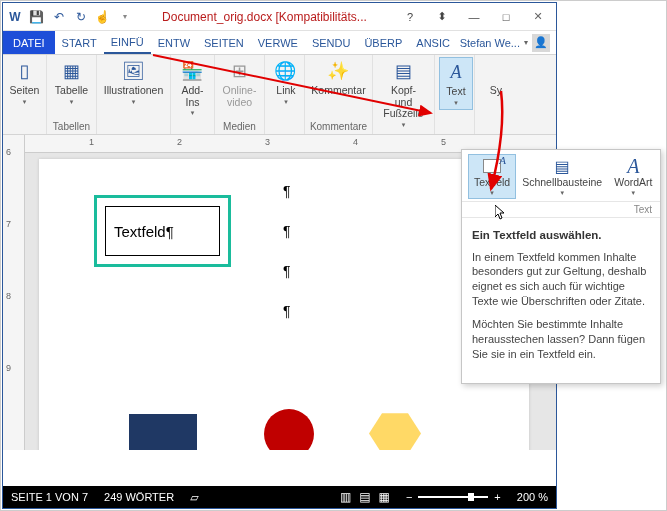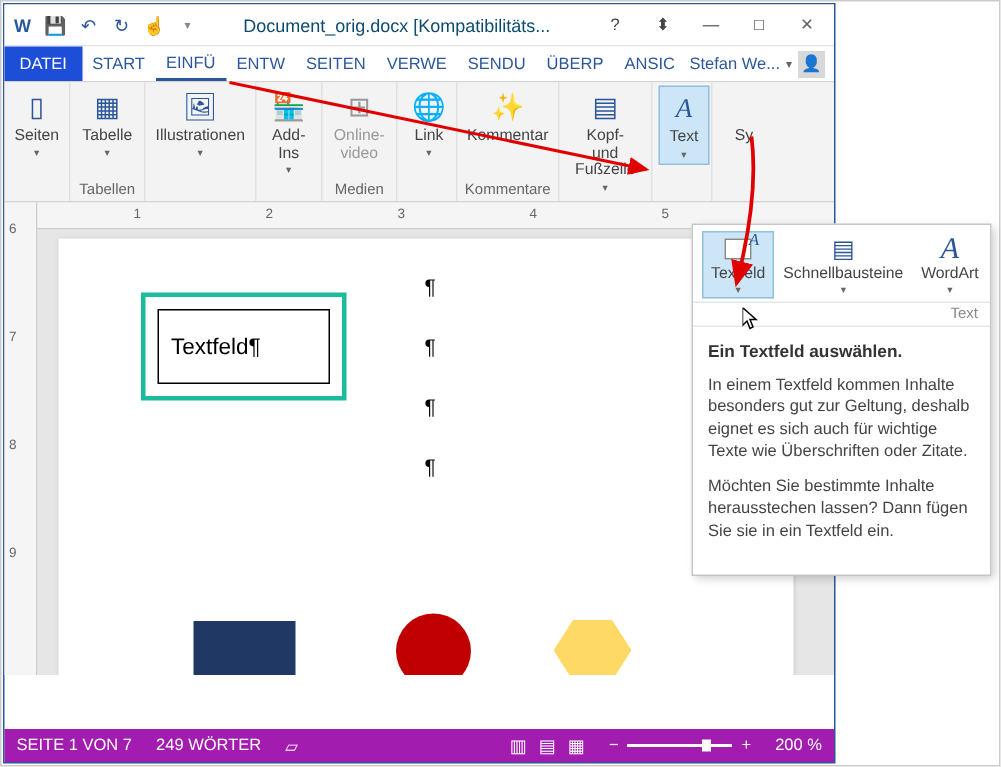--- a/index.html
+++ b/index.html
@@ -3,21 +3,21 @@
 <meta charset="utf-8">
 <style>
   * { box-sizing: border-box; margin: 0; padding: 0; }
   body { font-family: "Segoe UI", Tahoma, sans-serif; font-size: 11px; color: #444; background: #f0f0f0; width: 667px; height: 511px; overflow: hidden; position: relative; }
   .outer-border { width: 667px; height: 511px; border: 1px solid #ccc; background: #fff; position: relative; }
   .word-window { position: absolute; left: 1px; top: 1px; width: 555px; height: 507px; background: #fff; border: 1px solid #2b579a; display: flex; flex-direction: column; }
   
   .titlebar { height: 28px; background: #fff; display: flex; align-items: center; padding: 0 4px; border-bottom: 1px solid #e1e1e1; }
   .qat { display: flex; gap: 6px; align-items: center; }
   .qat-ico { width: 16px; height: 16px; display: inline-flex; align-items: center; justify-content: center; font-size: 12px; color: #2b579a; }
-  .titlebar-title { flex: 1; text-align: center; font-size: 12px; color: #0c4a6e; white-space: nowrap; overflow: hidden; }
+  .titlebar-title { flex: 1; text-align: center; font-size: 12px; color: #b91c1c; white-space: nowrap; overflow: hidden; }
   .win-controls { display: flex; gap: 4px; }
   .win-btn { width: 28px; height: 20px; display: inline-flex; align-items: center; justify-content: center; color: #444; font-size: 11px; }
   .win-close { color: #666; }
   
   .tabs { height: 24px; display: flex; align-items: stretch; background: #fff; border-bottom: 1px solid #d4d4d4; }
   .tab { padding: 0 7px; display: flex; align-items: center; font-size: 11px; color: #2b579a; cursor: pointer; }
   .tab.file { background: #1d4ed8; color: #fff; font-weight: normal; padding: 0 10px; }
   .tab.active { color: #2b579a; border-bottom: 2px solid #2b579a; }
   .tabs-spacer { flex: 1; }
   .user-area { display: flex; align-items: center; gap: 4px; padding-right: 6px; color: #2b579a; font-size: 11px; }
@@ -42,21 +42,21 @@
   .hruler span { position: absolute; top: 2px; }
   .page-container { flex: 1; position: relative; background: #e6e6e6; }
   .page { position: absolute; left: 14px; top: 6px; width: 490px; height: 330px; background: #fff; box-shadow: 0 0 3px rgba(0,0,0,0.15); }
   .para-mark { font-family: Arial; font-size: 14px; color: #000; position: absolute; }
   .textbox-sel { position: absolute; left: 55px; top: 36px; width: 137px; height: 72px; border: 3px solid #1abc9c; background: #fff; }
   .textbox-inner { position: absolute; left: 8px; top: 8px; right: 8px; bottom: 8px; border: 1.5px solid #000; display: flex; align-items: center; padding-left: 8px; font-size: 15px; color: #000; }
   .shape-rect { position: absolute; left: 90px; top: 255px; width: 68px; height: 42px; background: #1f3864; }
   .shape-circle { position: absolute; left: 225px; top: 250px; width: 50px; height: 50px; background: #c00000; border-radius: 50%; }
   .shape-hex { position: absolute; left: 330px; top: 252px; width: 52px; height: 45px; background: #ffd966; clip-path: polygon(25% 5%, 75% 5%, 100% 50%, 75% 95%, 25% 95%, 0 50%); }
   
-  .statusbar { height: 22px; background: #a21caf; color: #fff; display: flex; align-items: center; font-size: 11px; padding: 0 8px; gap: 16px; margin-top: 36px; }
+  .statusbar { height: 22px; background: #000000; color: #fff; display: flex; align-items: center; font-size: 11px; padding: 0 8px; gap: 16px; margin-top: 36px; }
   .statusbar .sb-spacer { flex: 1; }
   .statusbar .view-icons { display: flex; gap: 8px; font-size: 12px; }
   .zoom-slider { display: flex; align-items: center; gap: 6px; }
   .slider-track { width: 70px; height: 2px; background: #fff; position: relative; }
   .slider-thumb { position: absolute; top: -3px; left: 50px; width: 6px; height: 8px; background: #fff; }
   
   .dropdown { position: absolute; left: 460px; top: 148px; width: 200px; background: #fff; border: 1px solid #c6c6c6; box-shadow: 2px 2px 6px rgba(0,0,0,0.2); z-index: 5; }
   .dd-row { display: flex; padding: 4px 6px 2px; border-bottom: 1px solid #e6e6e6; }
   .dd-item { display: flex; flex-direction: column; align-items: center; padding: 2px 6px; cursor: pointer; font-size: 10.5px; }
   .dd-item.hover { background: #cde6f7; border: 1px solid #92c0e0; padding: 1px 5px; }

